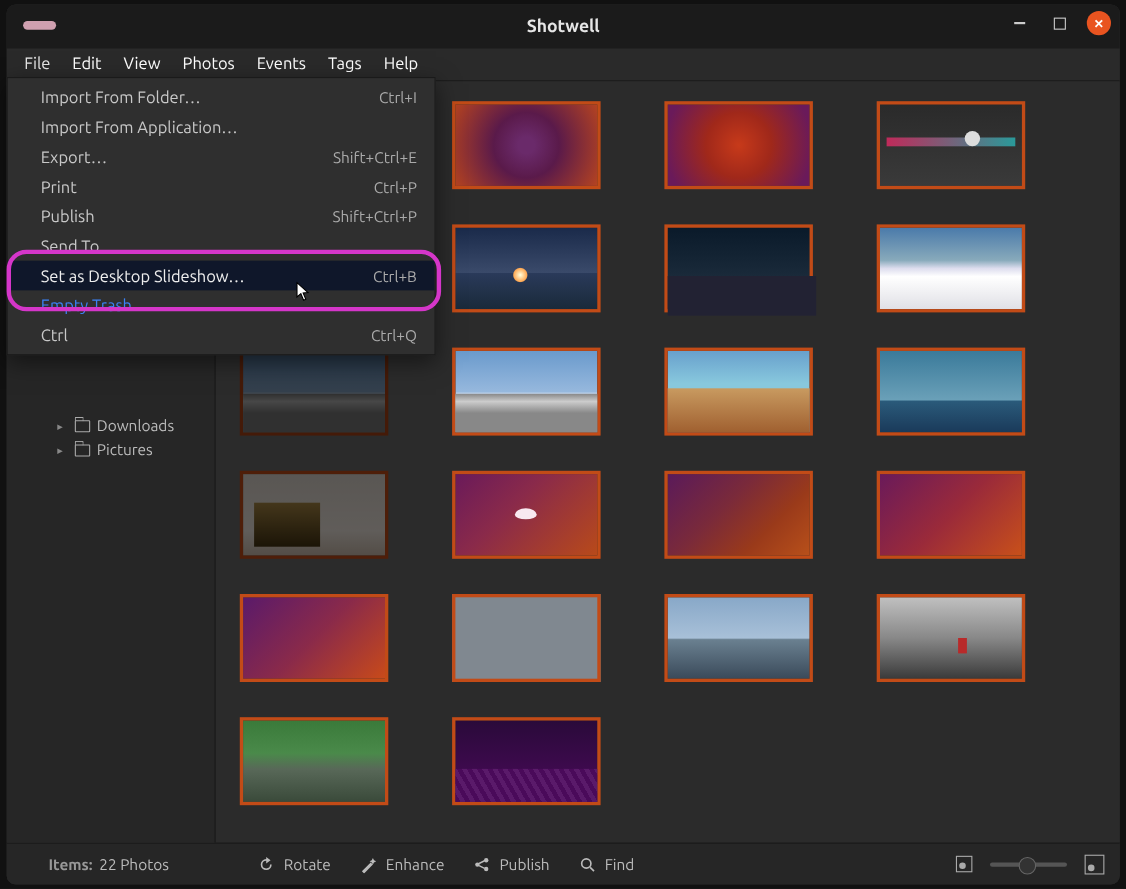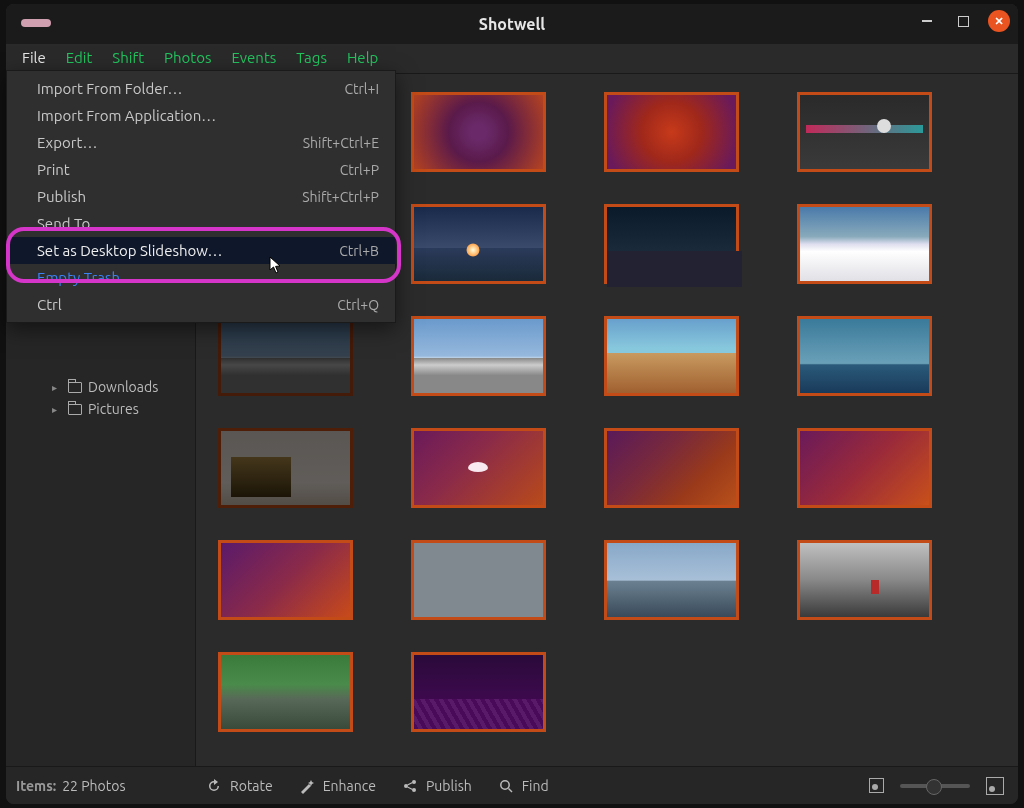--- a/index.html
+++ b/index.html
@@ -49,21 +49,21 @@
     height: 30px;
     background: #2a2a2a;
     display: flex;
     align-items: stretch;
     padding: 0 6px;
     border-bottom: 1px solid #191919;
   }
   .menu-item {
     padding: 5px 10px 3px 10px;
     font-size: 15px;
-    color: #22c55e;
+    color: #ffffff;
     cursor: default;
   }
   .menu-item.active {
     color: #e6e6e6;
     border-bottom: 2px solid #d94f1f;
   }
 
   .content {
     flex: 1;
     display: flex;
@@ -156,20 +156,21 @@
   .gallery .thumb:nth-child(4n+1):nth-child(-n+13) { filter: brightness(0.4); }
 
   .footer {
     height: 38px;
     background: #262626;
     border-top: 1px solid #191919;
     display: flex;
     align-items: center;
     font-size: 14px;
     color: #bbb;
+    padding-left: 28px;
   }
   .status-left {
     width: 190px; padding-left: 10px;
     display:flex; gap:6px;
   }
   .status-left b { color: #999; font-weight: 600; }
   .toolbar {
     flex: 1; display: flex; align-items: center; gap: 26px;
     padding-left: 10px;
   }
@@ -234,21 +235,21 @@
     <div class="win-controls">
       <div class="win-btn min"></div>
       <div class="win-btn max"></div>
       <div class="win-btn close"></div>
     </div>
   </div>
 
   <div class="menubar">
     <div class="menu-item active">File</div>
     <div class="menu-item">Edit</div>
-    <div class="menu-item">Shift</div>
+    <div class="menu-item">View</div>
     <div class="menu-item">Photos</div>
     <div class="menu-item">Events</div>
     <div class="menu-item">Tags</div>
     <div class="menu-item">Help</div>
   </div>
 
   <div class="content">
     <div class="sidebar">
       <div style="height:296px"></div>
       <div class="tree-row">

